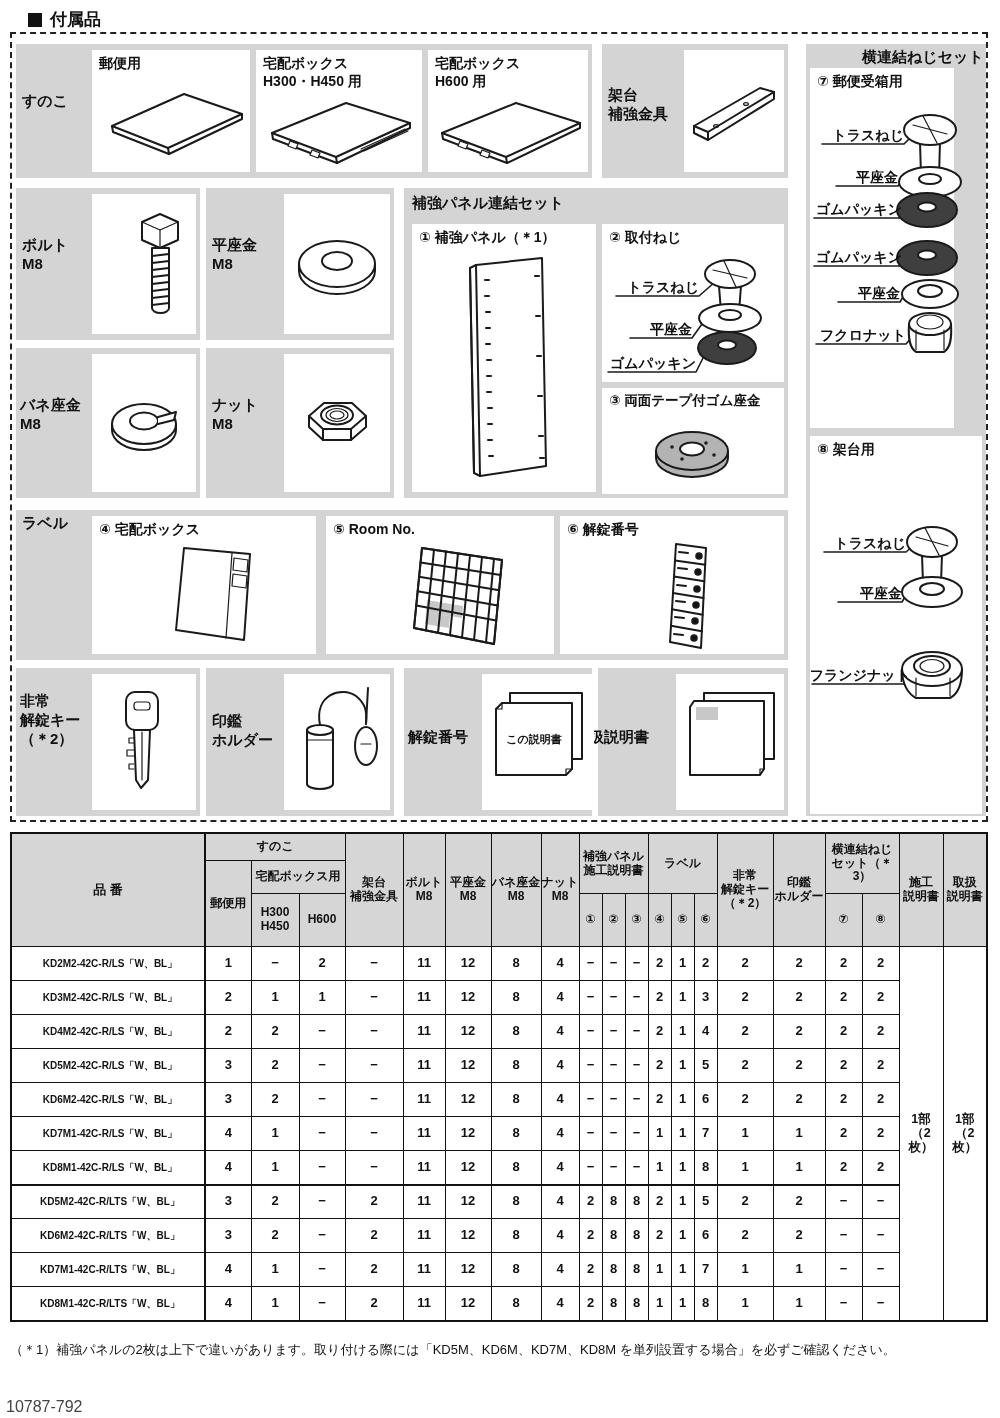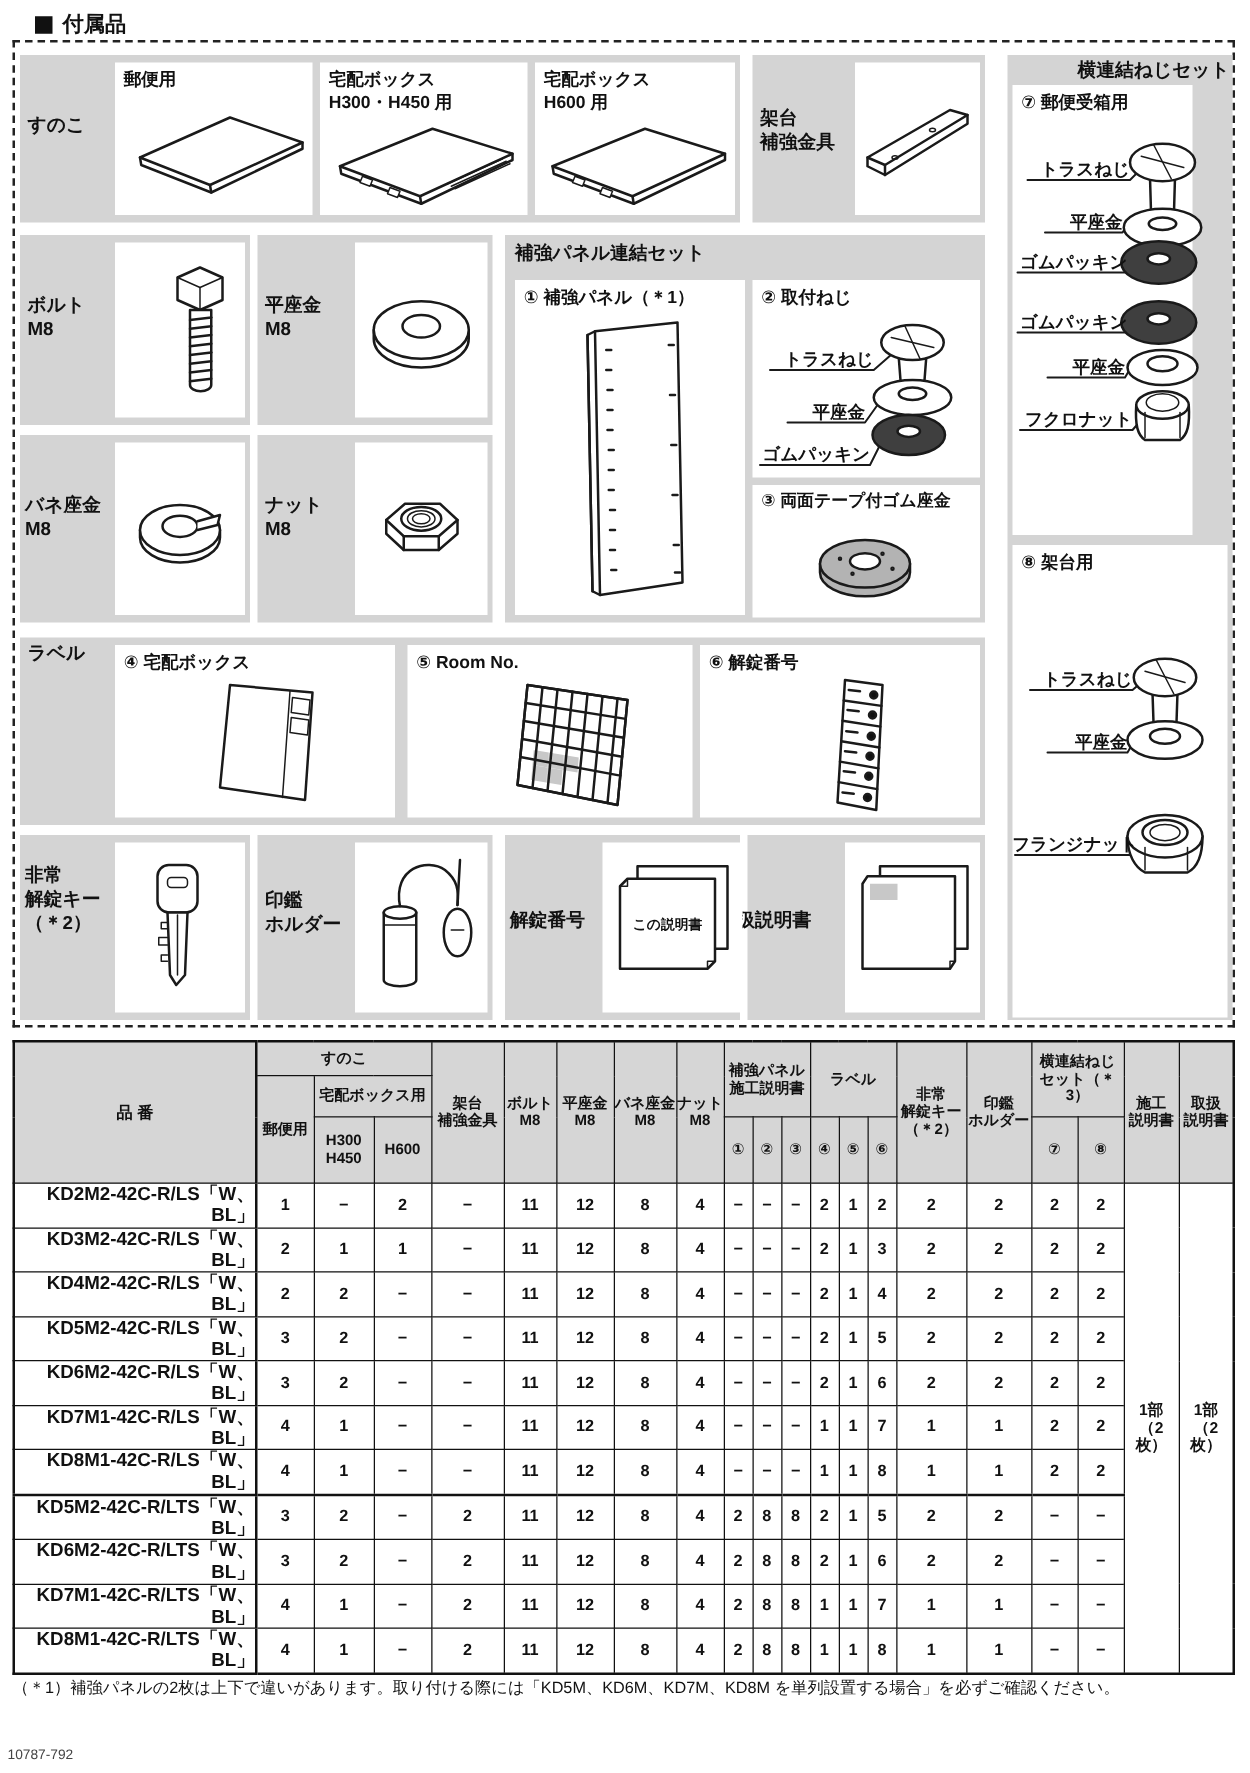--- a/index.html
+++ b/index.html
@@ -26,31 +26,31 @@
   .ill .ldr{stroke-width:1.6;}
   .ill text{stroke:none;fill:#111;font-weight:bold;font-size:14px;font-family:inherit;}
   .ill .small{font-size:11px;}
   
   table.parts{position:absolute;left:10px;top:832px;width:978px;border-collapse:collapse;table-layout:fixed;
               border:2px solid #111;}
   table.parts td{border:1px solid #111;text-align:center;vertical-align:middle;
                  font-weight:bold;font-size:13px;line-height:1.15;padding:0;}
   table.parts thead td{background:#d6d6d6;font-size:12px;}
   table.parts .ml{white-space:pre-line;}
-  table.parts td.model{text-align:right;padding-left:4px;font-size:15px;border-right:2px solid #111;}
+  table.parts td.model{text-align:center;padding-left:4px;font-size:10px;border-right:2px solid #111;}
   table.parts thead td.hinban{font-size:13px;border-right:2px solid #111;}
   table.parts tr.h1 td{height:26px;}
   table.parts tr.h2 td{height:32px;}
   table.parts tr.h3 td{height:52px;}
   table.parts tbody tr{height:34px;}
   table.parts tr.grp td{border-top-width:2px;}
   table.parts td.merged{white-space:pre-line;font-size:12.5px;}
   
   .footnotes{left:10px;top:1340px;width:984px;font-size:13px;line-height:1.5;}
-  .docnum{left:6px;top:1398px;font-size:11px;color:#444;}
+  .docnum{left:6px;top:1398px;font-size:16px;color:#444;}
 </style>
 </head>
 <body>
 
 <div class="abs title-row">
   <span class="sq"></span>
   <span>付属品</span>
 </div>
 
 <div class="abs acc-frame"></div>

